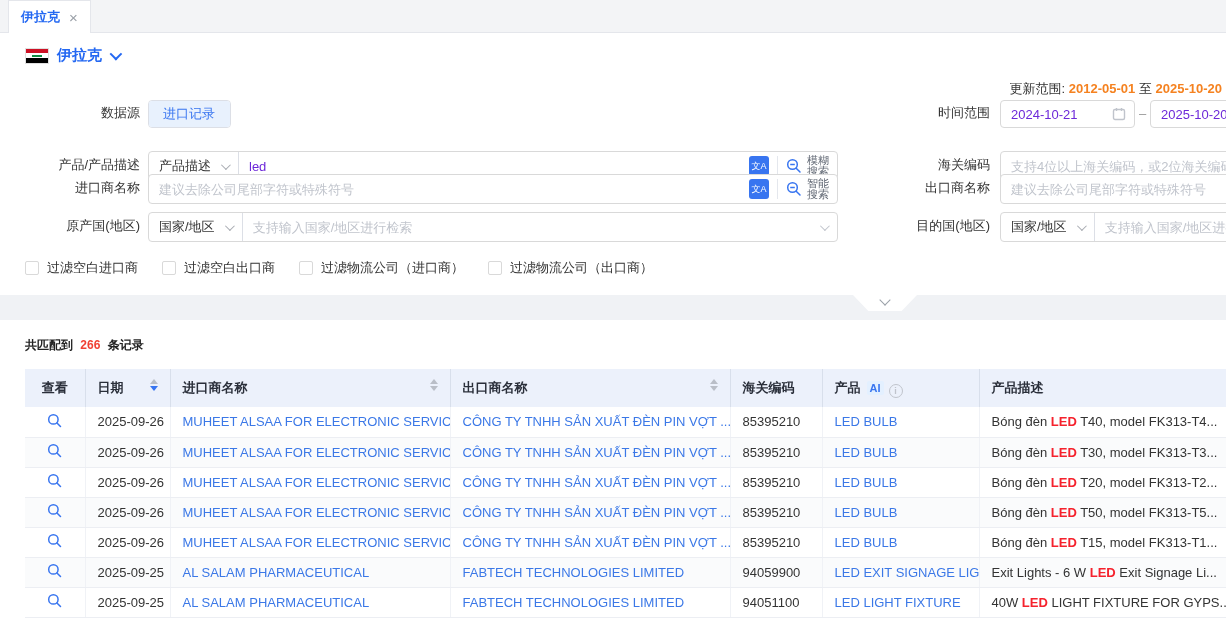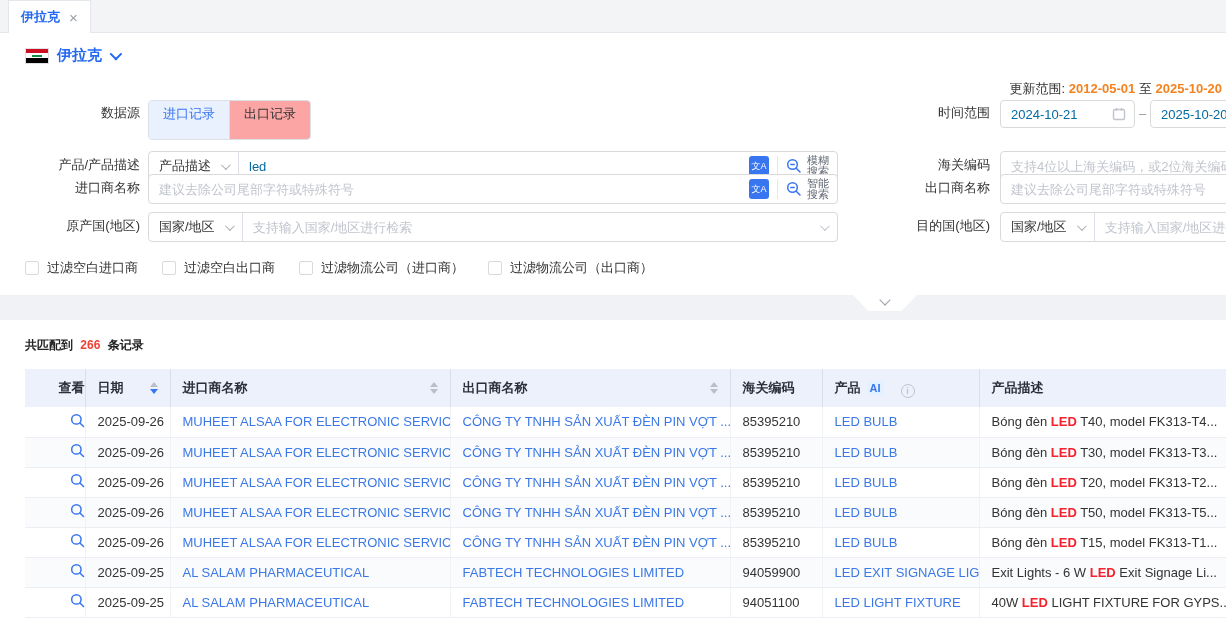--- a/index.html
+++ b/index.html
@@ -26,31 +26,31 @@
   .update-range { position:absolute; top:47px; right:4px; font-size:13px; color:#333; }
   .update-range b { color:#f58220; font-weight:bold; }
 
   .lbl-left  { position:absolute; left:0; width:140px; text-align:right; color:#333; line-height:28px; }
   .lbl-right { position:absolute; left:862px; width:128px; text-align:right; color:#333; line-height:28px; }
 
   .frow { position:absolute; left:0; right:0; height:30px; }
   .r1 { top:66px; } .r2 { top:118px; } .r3 { top:141px; } .r4 { top:179px; }
 
   
-  .segmented { position:absolute; left:148px; top:1px; display:flex; border:1px solid #dcdfe6; border-radius:4px; overflow:hidden; height:40px; }
+  .segmented { position:absolute; left:148px; top:1px; display:flex; border:1px solid #dcdfe6; border-radius:4px; overflow:hidden; height:28px;flex-direction:column; }
   .segment { padding:0 14px; line-height:26px; background:#fca5a5; color:#333; cursor:pointer; }
   .segment + .segment { border-left:1px solid #dcdfe6; }
   .segment.active { background:#e8f1fd; color:#3875f0; }
 
   
   .group { position:absolute; display:flex; align-items:stretch; border:1px solid #d9d9d9; border-radius:4px; background:#fff; height:30px; }
   .g-left-full { left:148px; width:690px; top:0; }
   .g-select { display:flex; align-items:center; gap:10px; padding:0 10px; border-right:1px solid #dcdfe6; color:#333; white-space:nowrap; cursor:pointer; }
   .g-select .chev-g { width:7px; height:7px; border-right:1.5px solid #a8abb2; border-bottom:1.5px solid #a8abb2; transform:rotate(45deg) translateY(-2px); }
-  .g-input { flex:1; border:none; outline:none; font-size:13px; padding:0 10px; color:#0369a1; font-family:inherit; background:transparent; min-width:0; }
+  .g-input { flex:1; border:none; outline:none; font-size:13px; padding:0 10px; color:#6d28d9; font-family:inherit; background:transparent; min-width:0; }
   .g-input::placeholder { color:#c0c4cc; }
   .trans-icon { width:20px; height:20px; align-self:center; background:#3875f0; border-radius:3px; color:#fff; font-size:9px; display:flex; align-items:center; justify-content:center; margin-right:8px; cursor:pointer; flex:none; }
   .g-divider { width:1px; background:#e4e7ed; margin:4px 0; }
   .search-suffix { display:flex; align-items:center; gap:5px; padding:0 8px; cursor:pointer; flex:none; }
   .search-suffix .stxt { font-size:11px; line-height:11px; color:#5f6672;font-family:Liberation Serif, serif; }
   .tail-chev { align-self:center; margin-right:10px; width:7px; height:7px; border-right:1.5px solid #c0c4cc; border-bottom:1.5px solid #c0c4cc; transform:rotate(45deg) translateY(-2px); flex:none; }
 
   .g-right { left:1000px; width:280px; top:0; }
   .date-group1 { left:1000px; width:135px; top:1px; height:28px; }
   .date-sep { position:absolute; left:1139px; top:1px; line-height:28px; color:#999; }
@@ -66,29 +66,29 @@
   .collapse-handle { position:absolute; left:853px; top:262px; width:64px; height:16px; background:#fff; clip-path:polygon(0 0,100% 0,76% 100%,24% 100%); display:flex; align-items:flex-start; justify-content:center; cursor:pointer; }
   .collapse-handle .chev-g2 { width:8px; height:8px; border-right:1.5px solid #9aa0a8; border-bottom:1.5px solid #9aa0a8; transform:rotate(45deg); margin-top:1px; }
 
   
   .results-card { position:absolute; top:320px; left:0; right:0; bottom:0; background:#fff; overflow:hidden; }
   .summary { position:absolute; top:17px; left:25px; font-size:12px; font-weight:bold; color:#222; }
   .summary b { color:#f04134; margin:0 4px; }
 
   table { position:absolute; top:49px; left:25px; border-collapse:collapse; table-layout:fixed; width:1374px; font-size:13px; }
   th { background:#ecf1fb; height:38px; font-weight:bold; color:#2a2f3a; text-align:left; padding:0 12px; border-right:1px solid #d8dfeb; white-space:nowrap; overflow:hidden; }
-  th.center, td.center { text-align:right; padding:0; }
+  th.center, td.center { text-align:center; padding:0; }
   td { height:30px; padding:0 12px; border-bottom:1px solid #eceef3; border-right:1px solid #f0f2f6; white-space:nowrap; overflow:hidden; text-overflow:clip; color:#333; }
   tr.zebra td { background:#fafbfc; }
-  .th-flex { display:flex; align-items:center; justify-content:space-between; }
+  .th-flex { display:flex; align-items:flex-start; justify-content:space-between; }
   .sorter { display:inline-flex; flex-direction:column; gap:2px; cursor:pointer; }
   .sorter .up { width:0; height:0; border-left:4px solid transparent; border-right:4px solid transparent; border-bottom:5px solid #b9bec7; }
   .sorter .down { width:0; height:0; border-left:4px solid transparent; border-right:4px solid transparent; border-top:5px solid #b9bec7; }
   .sorter .down.on { border-top-color:#3875f0; }
-  .ai-badge { background:#e3f0ff; color:#3875f0; font-size:11px; font-weight:bold; padding:1px 3px; border-radius:2px; margin:0 17px 0 6px; }
+  .ai-badge { background:#e3f0ff; color:#3875f0; font-size:11px; font-weight:bold; padding:1px 3px; border-radius:2px; margin:0 5px 0 6px; }
   .info-i { display:inline-block; width:14px; height:14px; border:1px solid #c0c4cc; border-radius:50%; color:#c0c4cc; font-size:9px; line-height:12px; text-align:center; font-style:normal; vertical-align:-2px; }
   a.cell-link { color:#3b78e7; text-decoration:none; cursor:pointer; }
   .hl { color:#f5222d; font-weight:bold; }
   .view-btn { cursor:pointer; display:inline-block; }
 </style>
 </head>
 <body>
 
 <div class="tabbar">
   <div class="tab">

